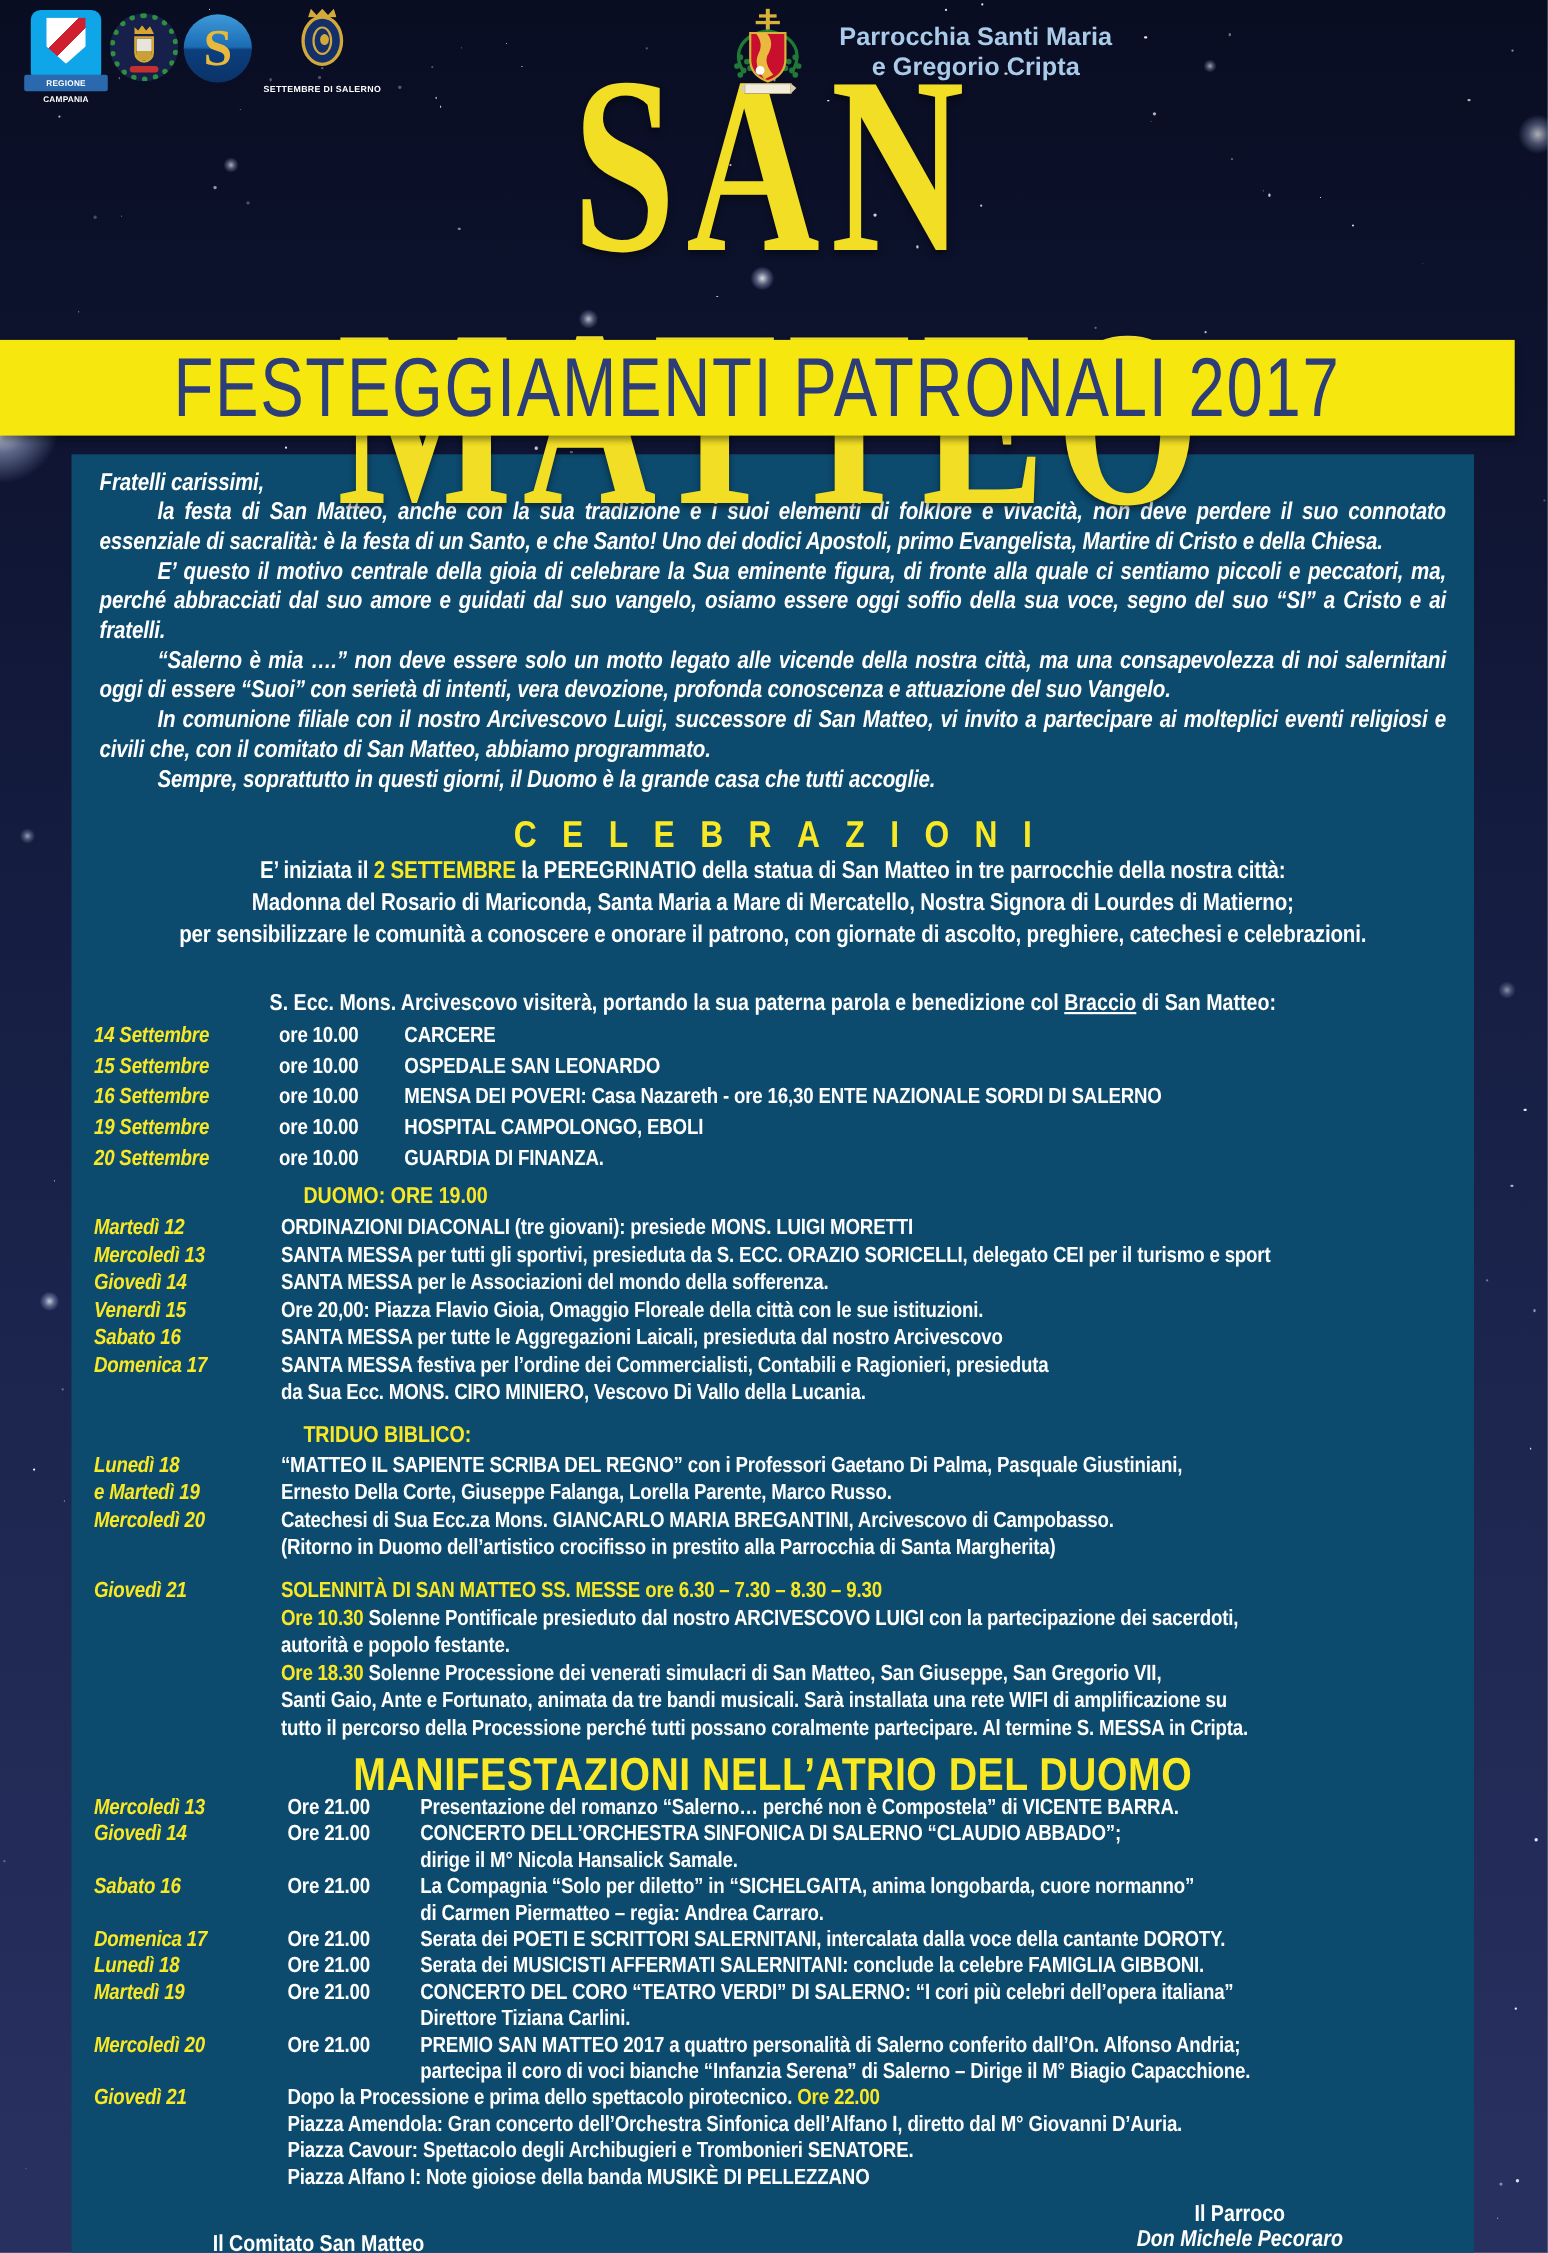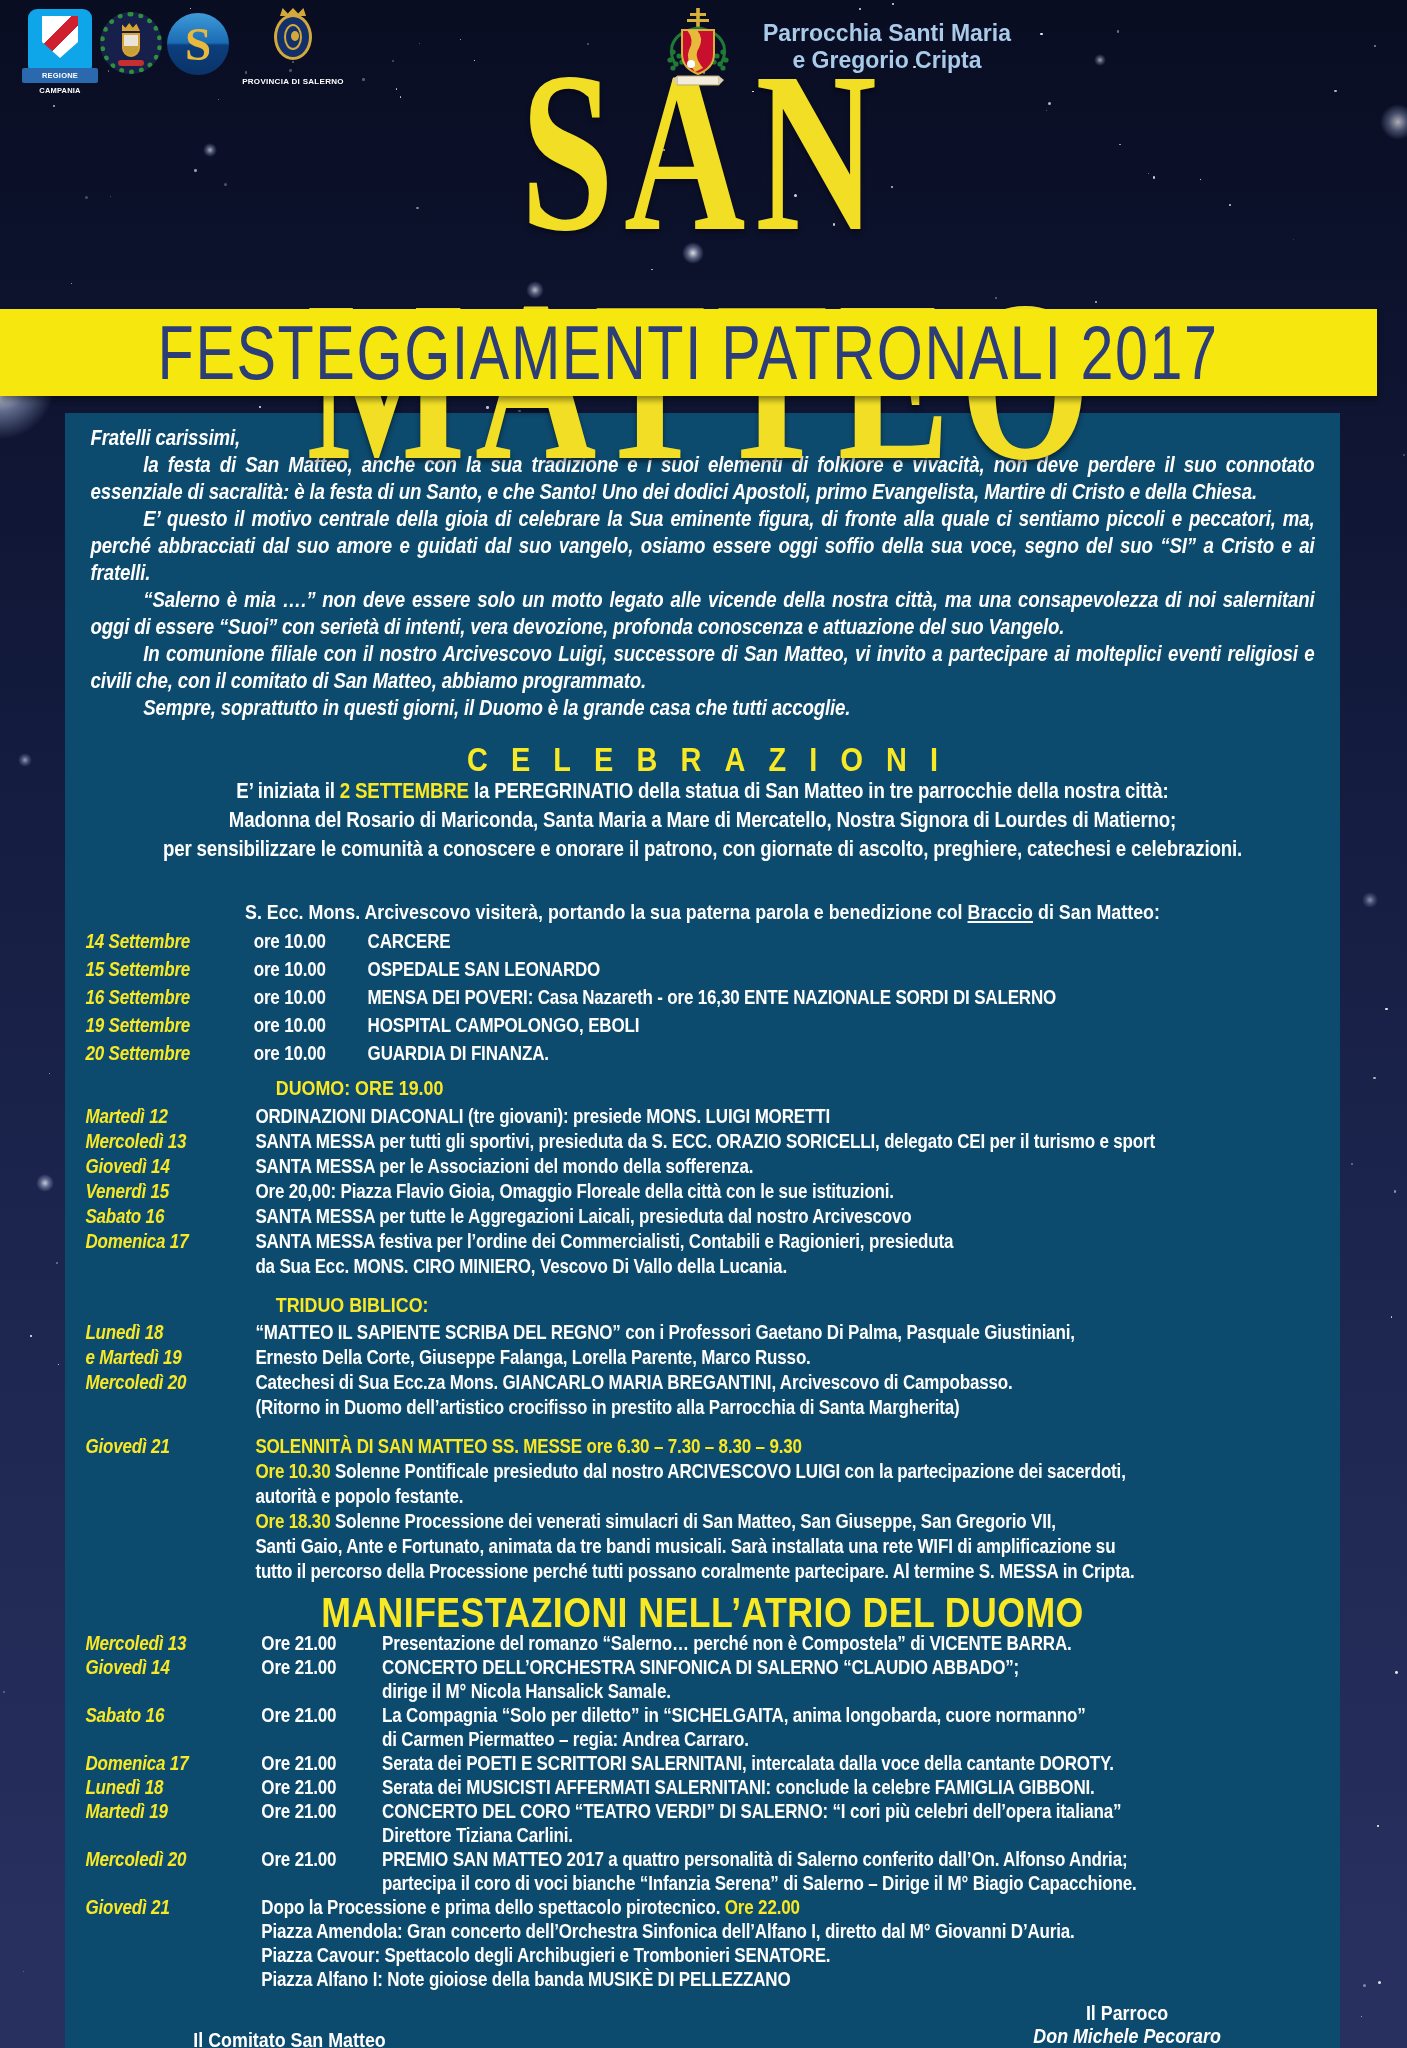--- a/index.html
+++ b/index.html
@@ -249,21 +249,21 @@
       <div class="crown"></div>
       <div class="cshield"></div>
       <div class="ribbon"></div>
     </div>
     <div class="logo logo-s">
       <span class="sglyph">S</span>
     </div>
     <div class="logo logo-provincia">
       <div class="pcrown"></div>
       <div class="oval"></div>
-      <div class="pcap">PROVINCIA DI SALERNO</div>
+      <div class="pcap">SETTEMBRE DI SALERNO</div>
     </div>
 
 
     <svg class="crest" width="66" height="84" viewBox="0 0 66 84">
       <rect x="31.2" y="2" width="3.6" height="22" fill="#d8b13a"></rect>
       <rect x="25" y="7" width="16" height="3" fill="#d8b13a"></rect>
       <rect x="22" y="13" width="22" height="3" fill="#d8b13a"></rect>
       <path d="M33,22 C20,24 10,30 7,40 C5,48 8,56 12,60" fill="none" stroke="#1e7a34" stroke-width="3"></path>
       <path d="M33,22 C46,24 56,30 59,40 C61,48 58,56 54,60" fill="none" stroke="#1e7a34" stroke-width="3"></path>
       <g fill="#1e7a34">

